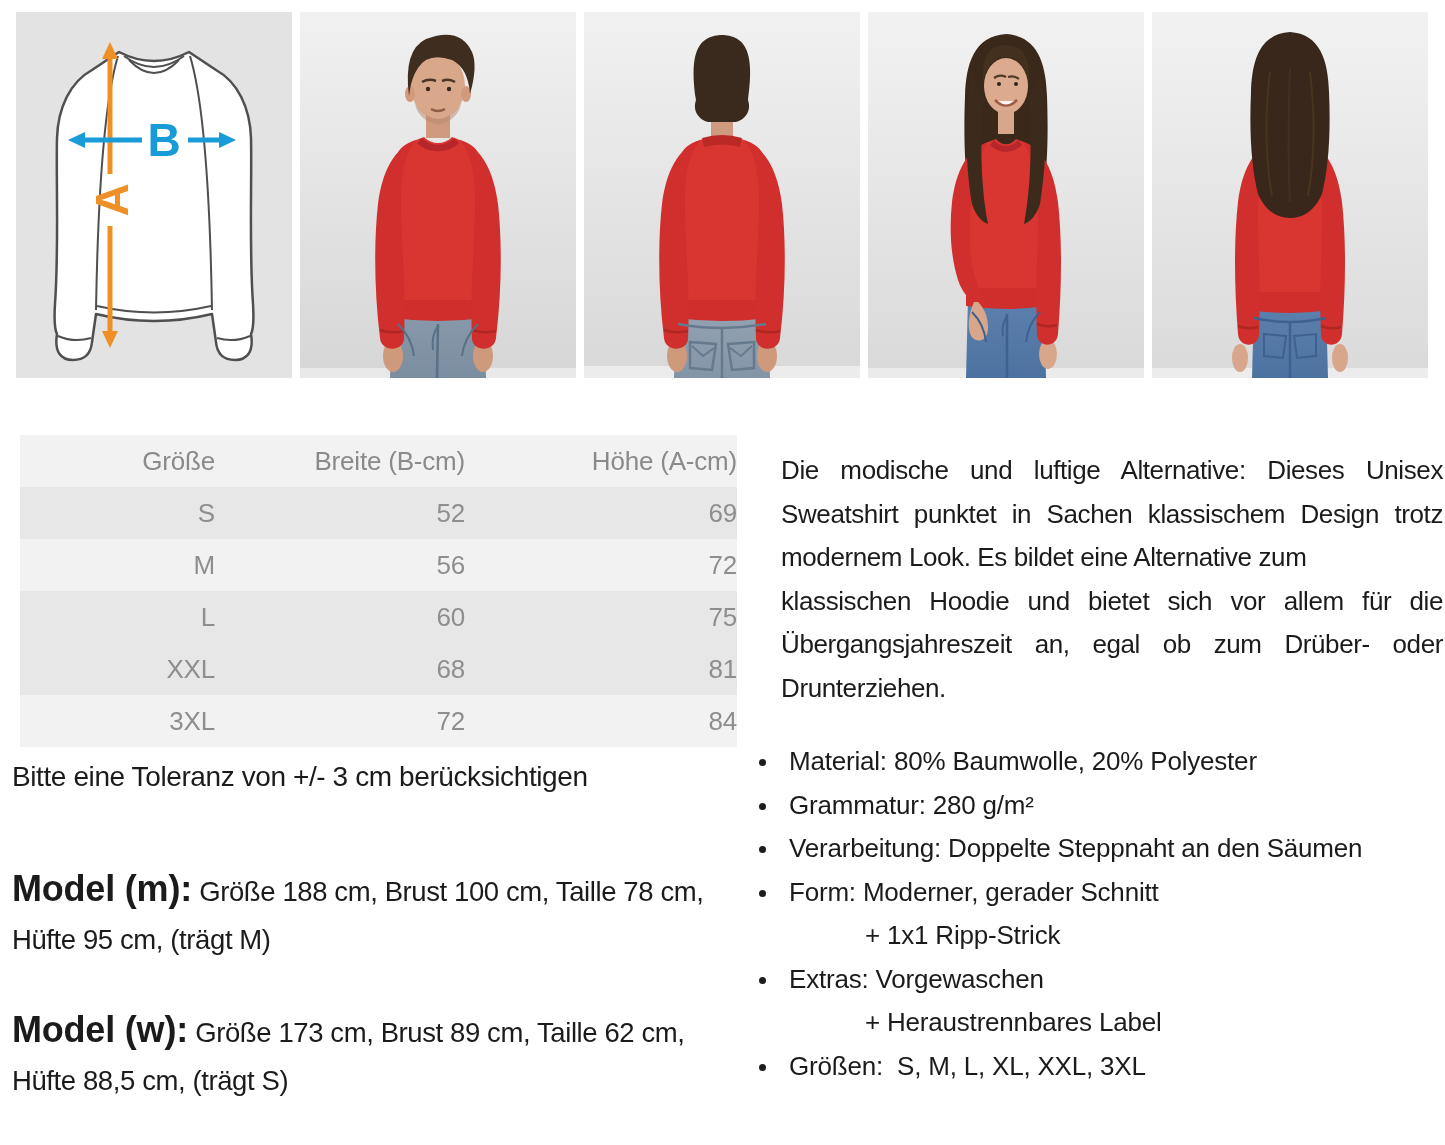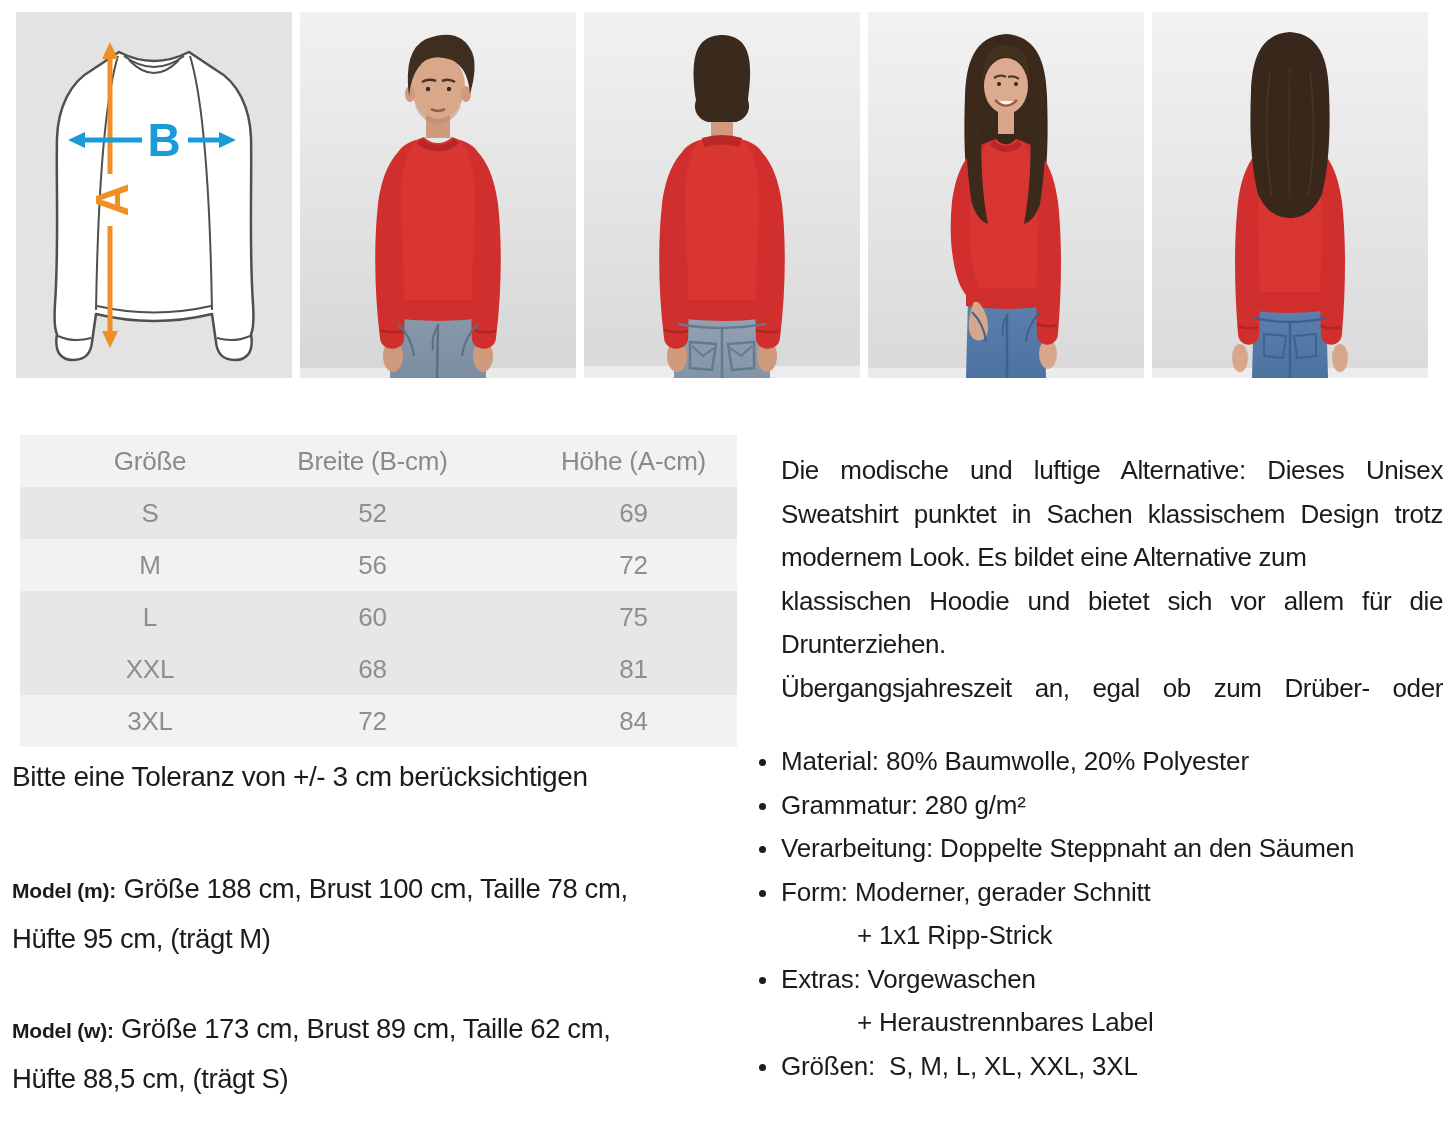--- a/index.html
+++ b/index.html
@@ -18,46 +18,46 @@
 
   
   .content { display:flex; margin-top:57px; padding-left:20px; }
   .left  { width:717px; flex:none; }
   .right { width:690px; flex:none; margin-left:16px; }
 
   
   table.size { border-collapse:collapse; width:717px; table-layout:fixed;
                font-size:26px; letter-spacing:-0.2px; }
   table.size th, table.size td {
-    height:52px; padding:0 0 0 65px; text-align:center; font-weight:normal;
+    height:52px; padding:0 0 0 65px; text-align:right; font-weight:normal;
     white-space:nowrap; overflow:hidden;
   }
   table.size th { background:#f2f2f2; color:#8a8a8a; }
   table.size td { color:#8e8e8e; }
   tr.dark  td { background:#e7e7e7; }
   tr.light td { background:#f2f2f2; }
 
   .tolerance { margin:14px 0 0 -8px; font-size:28px; letter-spacing:-0.4px; color:#1b1b1b; }
 
   .model { margin:72px 0 0 -8px; font-size:27.5px; line-height:48px; letter-spacing:-0.4px; }
   .model + .model { margin-top:42px; }
-  .model b { font-size:21px; letter-spacing:-0.2px; }
+  .model b { font-size:36px; letter-spacing:-0.2px; }
   .model .mline { white-space:pre-wrap; }
 
   
   .desc { margin-top:14px; font-size:26px; line-height:43.5px; letter-spacing:-0.4px; color:#1b1b1b; }
   .desc-line { text-align:justify; text-align-last:justify;margin-left:28px; }
   .desc-line.plain { text-align-last:left; }
 
   .details { margin-top:30px; font-size:26px; line-height:43.5px; letter-spacing:-0.2px; }
   .detail { display:flex; align-items:flex-start; padding-left:6px; }
   .detail .dot { width:7px; height:7px; border-radius:50%; background:#1d1d1d;
                  margin:19px 15px 0 0; flex:none; }
   .detail.sub { padding-left:104px; }
-  .dtext { white-space:pre-wrap; }
+  .dtext { white-space:pre-wrap;margin-left:8px; }
 </style>
 </head>
 <body>
 
 <div class="gallery">
 
   <div class="tile">
     <svg viewBox="0 0 276 366">
       <rect width="276" height="366" fill="#e3e3e3"></rect>
 
@@ -302,22 +302,22 @@
       <div class="mline">Hüfte 88,5 cm, (trägt S)</div>
     </div>
   </div>
 
   <div class="right">
     <div class="desc">
         <div class="desc-line">Die modische und luftige Alternative: Dieses Unisex</div>
         <div class="desc-line">Sweatshirt punktet in Sachen klassischem Design trotz</div>
         <div class="desc-line plain">modernem Look. Es bildet eine Alternative zum</div>
         <div class="desc-line">klassischen Hoodie und bietet sich vor allem für die</div>
+        <div class="desc-line">Übergangsjahreszeit an, egal ob zum Drüber- oder</div>
         <div class="desc-line plain">Drunterziehen.</div>
-        <div class="desc-line">Übergangsjahreszeit an, egal ob zum Drüber- oder</div>
       </div>
     <div class="details">
         <div class="detail">
           <span class="dot"></span>
           <span class="dtext">Material: 80% Baumwolle, 20% Polyester</span>
         </div>
         <div class="detail">
           <span class="dot"></span>
           <span class="dtext">Grammatur: 280 g/m²</span>
         </div>

